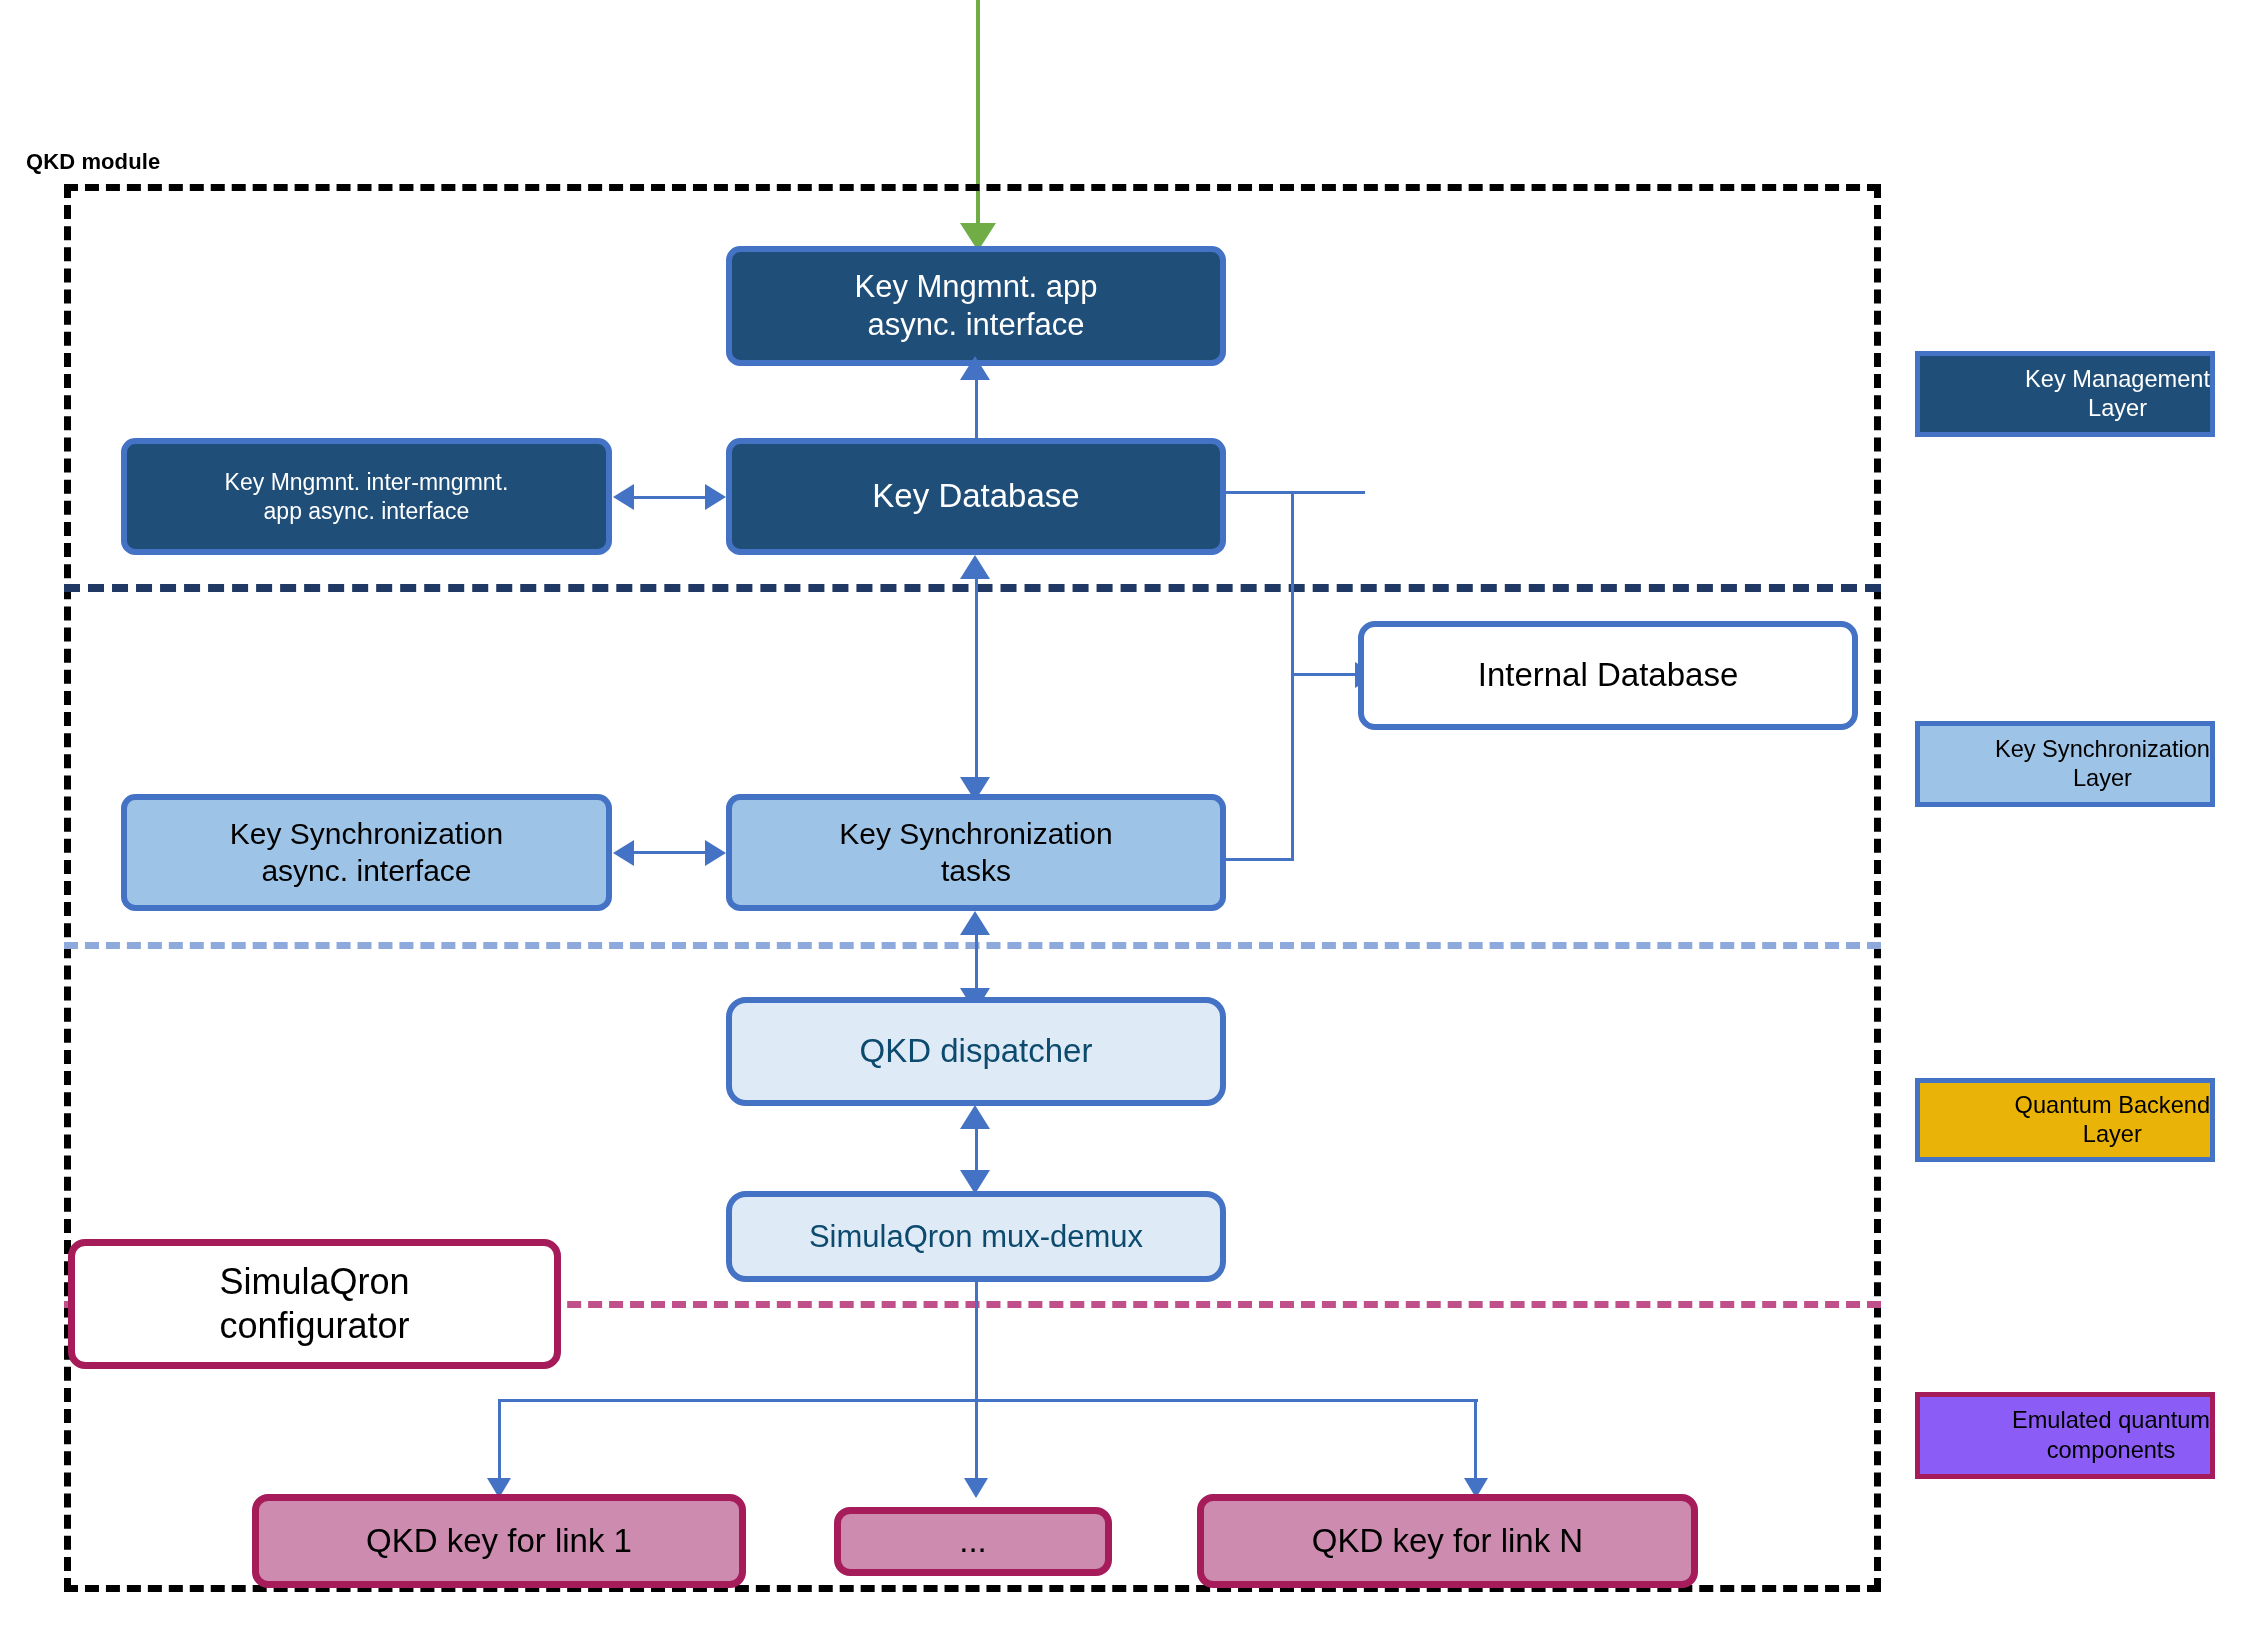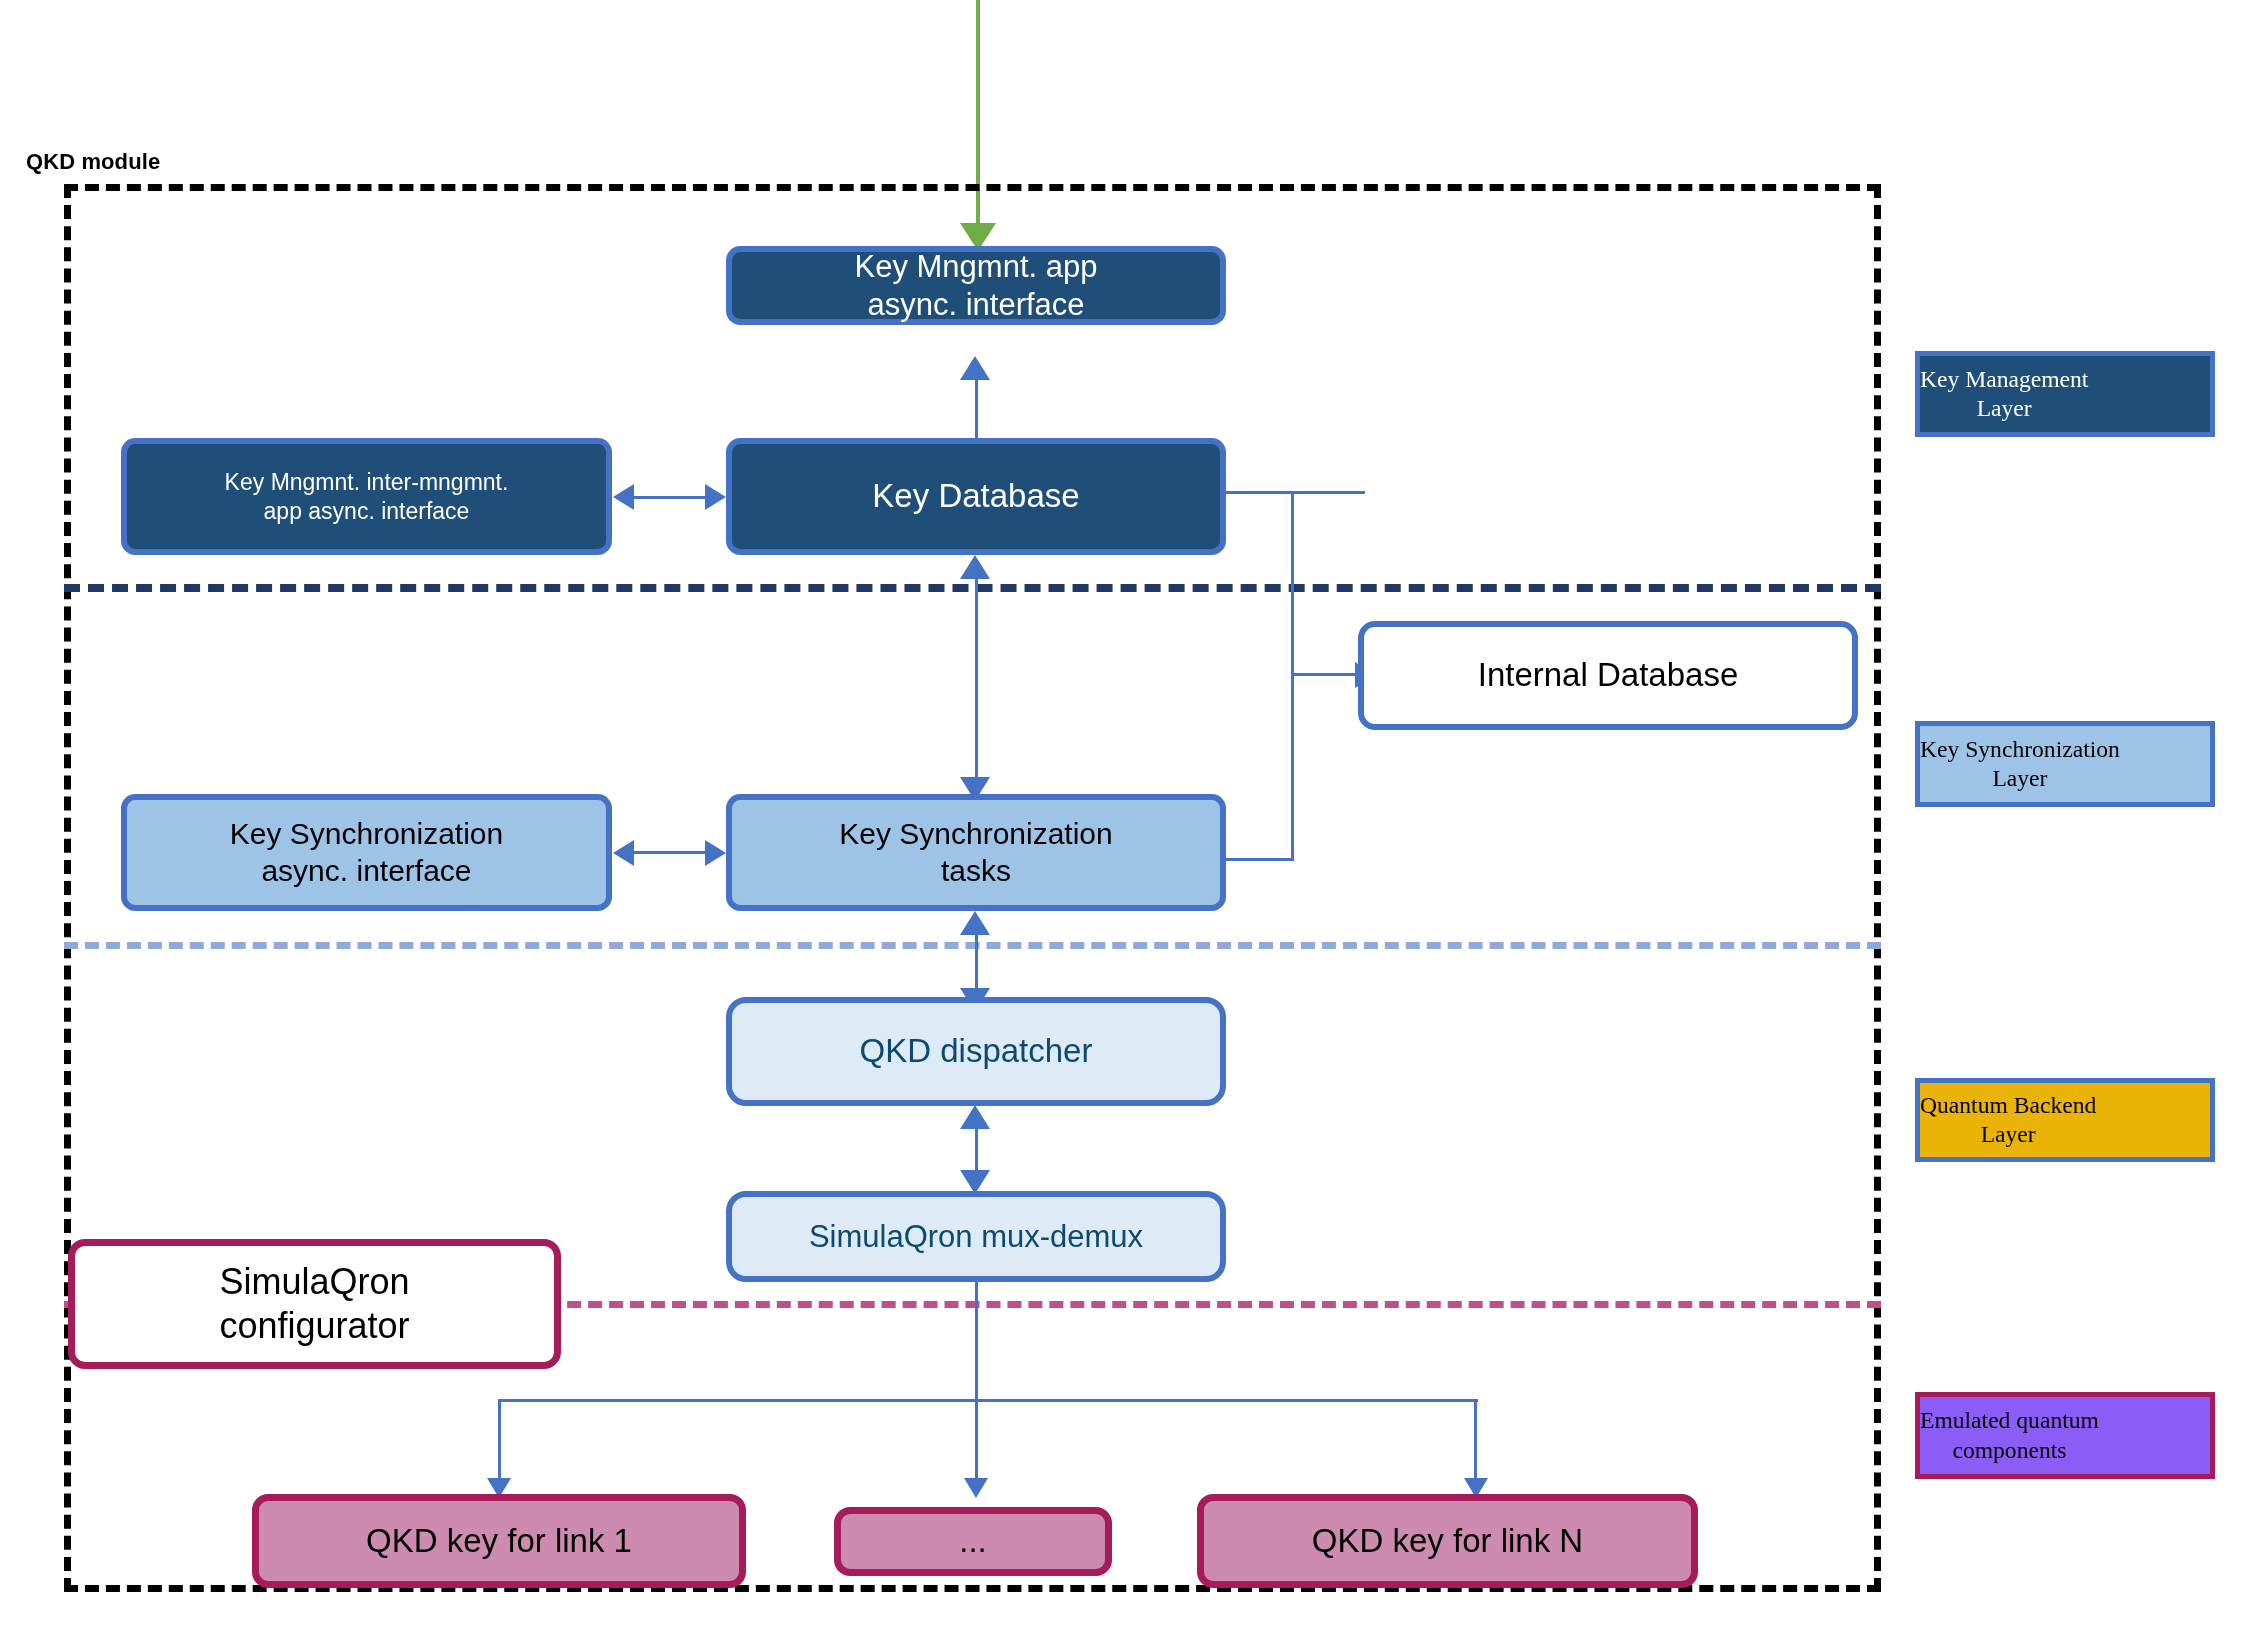--- a/index.html
+++ b/index.html
@@ -47,22 +47,22 @@
     background:#CC8BAF;border:7.1px solid #A61C5B;border-radius:16px;
     color:#000000;
   }
   .pink-outline-node{
     background:#ffffff;border:7.1px solid #A61C5B;border-radius:17px;
     color:#000000;
   }
 
   
   .legend{
-    display:flex;align-items:center;justify-content:flex-start;text-align:center;
-    line-height:1.25;font-size:23.6px;font-family:Liberation Serif, serif;
+    display:flex;align-items:center;justify-content:flex-end;text-align:center;
+    line-height:1.25;font-size:23.6px;
   }
   .legend-dark{background:#1F4E79;border:5px solid #4472C4;color:#fff;}
   .legend-mid{background:#9DC3E6;border:5px solid #4472C4;color:#000;}
   .legend-light{background:#eab308;border:5px solid #4472C4;color:#000;}
   .legend-pink{background:#8b5cf6;border:5.7px solid #A61C5B;color:#000;}
 
   
   .divider{height:0;border-top-style:dashed;}
   #divider-km-ks{
     left:64px;top:584px;width:1817px;
@@ -123,21 +123,21 @@
   <div class="abs green-line" style="left:976px;top:0px;height:227px;"></div>
   <div class="abs green-arrow" style="left:960px;top:223px;"></div>
 
   <div class="abs" id="qkd-module-title">QKD module</div>
   <div class="abs" id="qkd-module-box"></div>
 
   <div class="abs divider" id="divider-km-ks"></div>
   <div class="abs divider" id="divider-ks-qb"></div>
   <div class="abs divider" id="divider-qb-eq"></div>
 
-  <div class="abs node dark-node" style="left:726px;top:246px;width:500px;height:79px;font-size:31px;">
+  <div class="abs node dark-node" style="left:726px;top:246px;width:500px;height:120px;font-size:31px;">
     <span>Key Mngmnt. app<br>async. interface</span>
   </div>
 
   <div class="abs vline" style="left:975px;top:378px;height:60px;"></div>
   <div class="abs arrow-up" style="left:960px;top:356px;"></div>
 
   <div class="abs node dark-node" style="left:121px;top:438px;width:491px;height:117px;font-size:23px;">
     <span>Key Mngmnt. inter-mngmnt.<br>app async. interface</span>
   </div>
 

